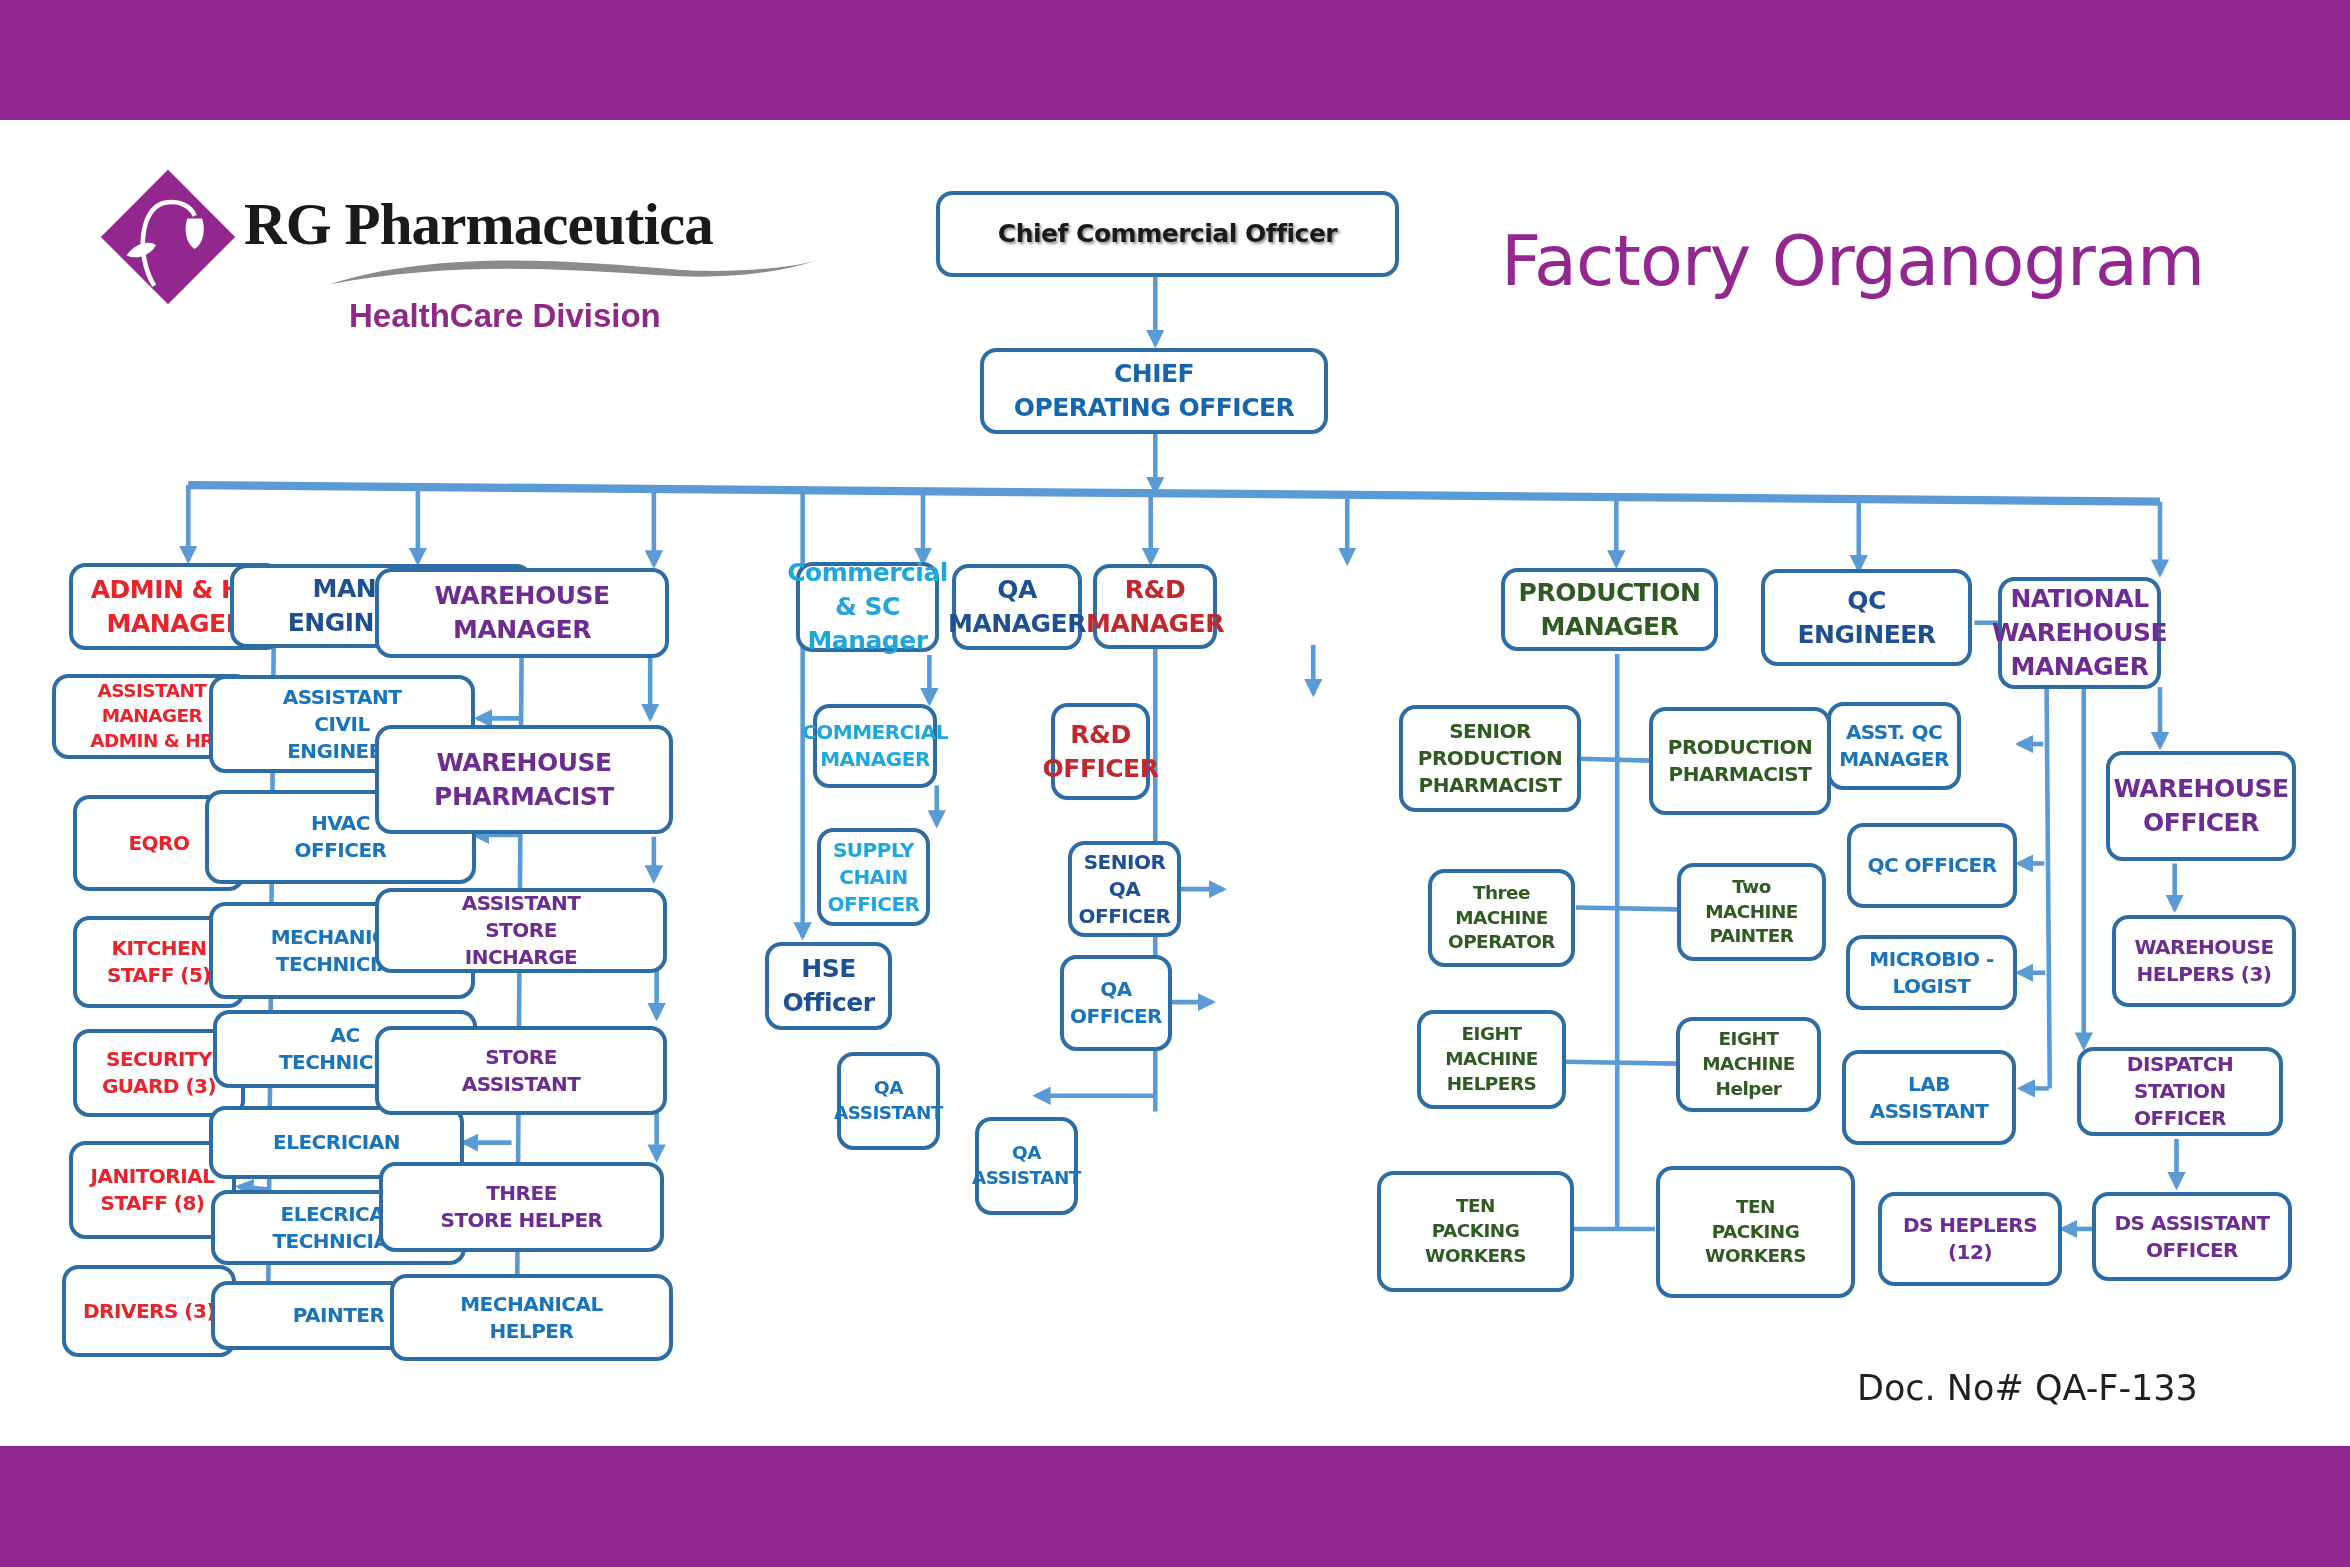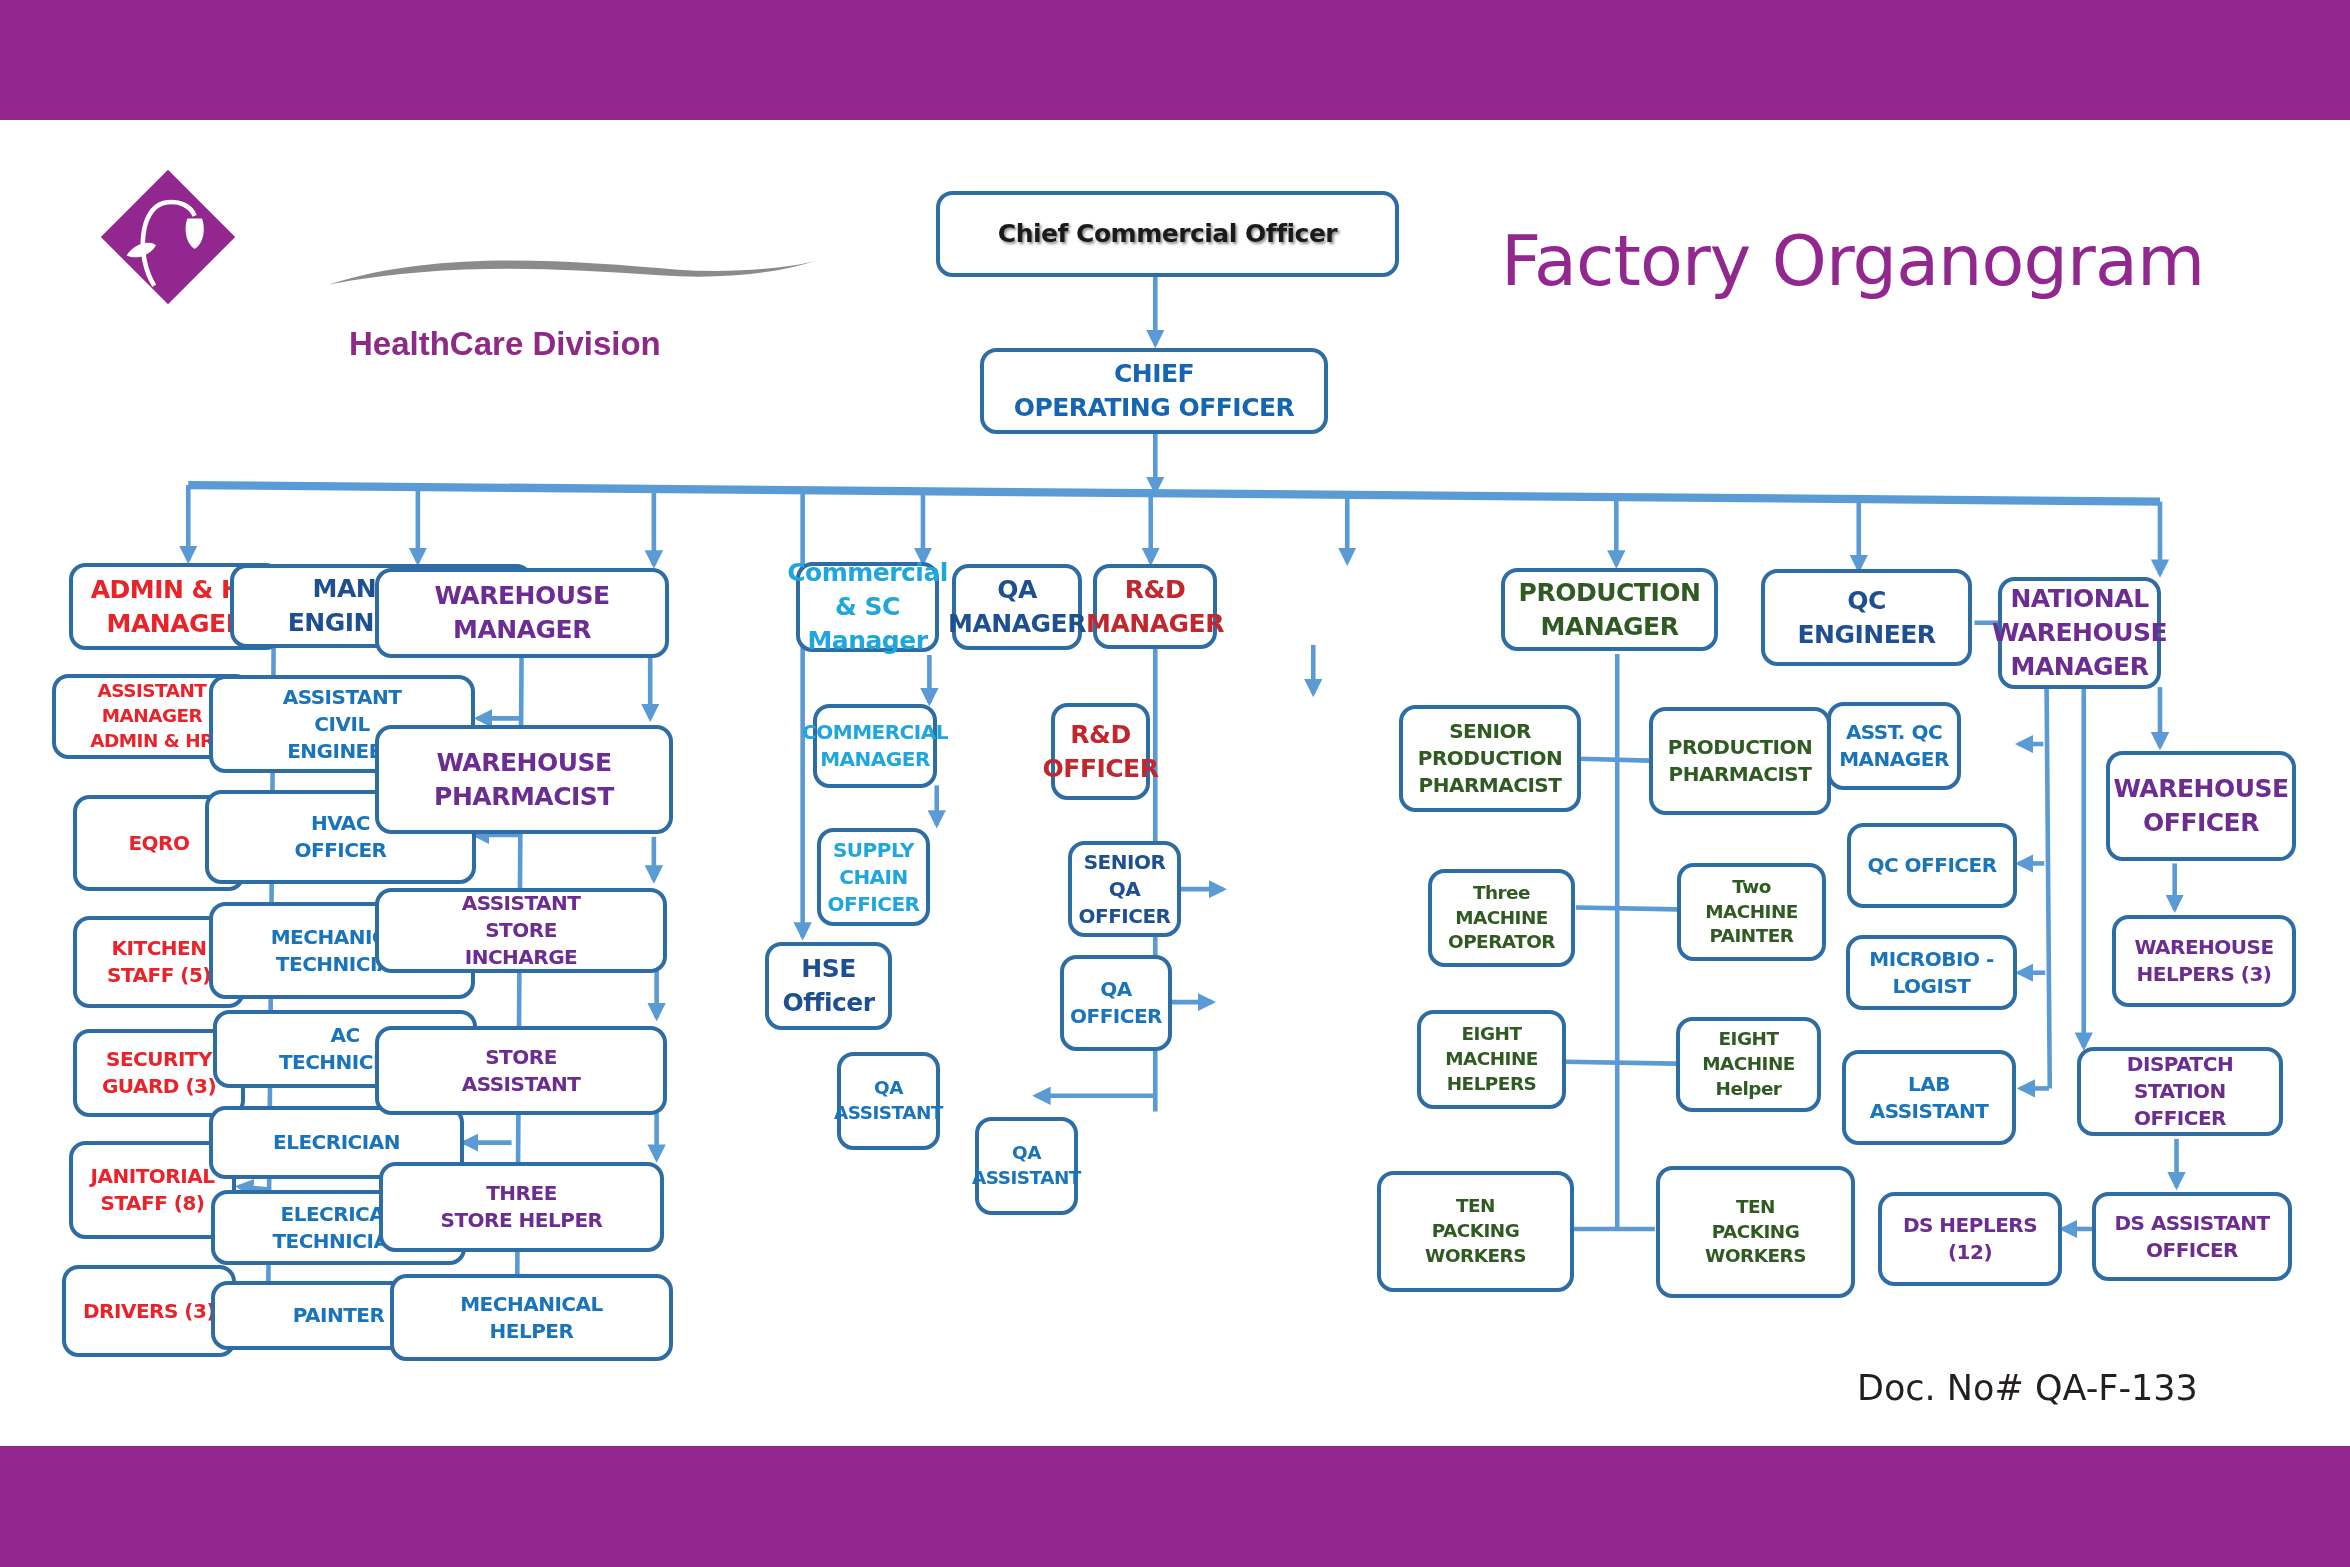--- a/index.html
+++ b/index.html
@@ -22,37 +22,38 @@
   .c-navy { color: #1d4f91; }
   .c-blue { color: #1a74bb; }
   .c-cyan { color: #1fa6dc; }
   .c-purple { color: #6d2c91; }
   .c-green { color: #2f5a22; }
   .c-black { color: #1a1a1a; text-shadow: 1.8px 1.8px 2.8px rgba(0,0,0,0.45); }
   #logo { position: absolute; left: 99px; top: 168px; width: 753px; height: 184px; }
   #logo-diamond { position: absolute; left: 0; top: 0; width: 138px; height: 138px; }
   #logo-name { position: absolute; left: 145px; top: 22px; font-family: "Liberation Serif", serif; font-weight: bold; font-size: 59px; color: #1a1a1a; letter-spacing: -0.9px; white-space: nowrap; }
   #logo-swoosh { position: absolute; left: 230px; top: 87px; width: 487px; height: 37px; }
-  #logo-sub { position: absolute; left: 250px; top: 129px; font-family: "Liberation Sans", sans-serif; font-weight: bold; font-size: 33px; color: #8e2a86; white-space: nowrap; margin-top: 28px; }
+  #logo-sub { position: absolute; left: 250px; top: 129px; font-family: "Liberation Sans", sans-serif; font-weight: bold; font-size: 33px; color: #8e2a86; white-space: nowrap; }
   #page-title { position: absolute; left: 1501px; top: 220px; font-family: "DejaVu Sans", sans-serif; font-size: 70px; color: #92278f; white-space: nowrap; letter-spacing: -0.9px; }
   #doc-no { position: absolute; left: 1857px; top: 1368px; font-family: "DejaVu Sans", sans-serif; font-size: 35px; color: #231f20; white-space: nowrap; }
 </style>
 </head>
 <body>
 
 <div class="band top"></div>
 <div class="band bottom"></div>
 
 <div id="logo">
   <svg id="logo-diamond" viewBox="0 0 150 150">
     <polygon points="75,2 148,75 75,148 2,75" fill="#92278f"></polygon>
     <path d="M60,128 C40,95 45,45 70,38 C88,34 100,42 104,52" stroke="#fff" stroke-width="5" fill="none"></path>
     <path d="M96,55 C92,66 94,82 104,88 C114,82 116,66 112,55 Z" fill="#fff"></path>
     <path d="M30,95 C38,82 55,78 62,84 C55,96 40,100 30,95 Z" fill="#fff"></path>
   </svg>
+  <div id="logo-name">RG Pharmaceutica</div>
   <svg id="logo-swoosh" viewBox="0 0 530 40">
     <path d="M0,32 C120,-6 260,6 380,16 C440,20 500,14 530,6 C480,22 420,26 360,22 C240,14 130,8 0,32 Z" fill="#8a8b8d"></path>
   </svg>
   <div id="logo-sub">HealthCare Division</div>
 </div>
 
 <div id="page-title">Factory Organogram</div>
 <div id="doc-no">Doc. No# QA-F-133</div>
 
 <svg id="links" viewBox="0 0 2560 1707">

